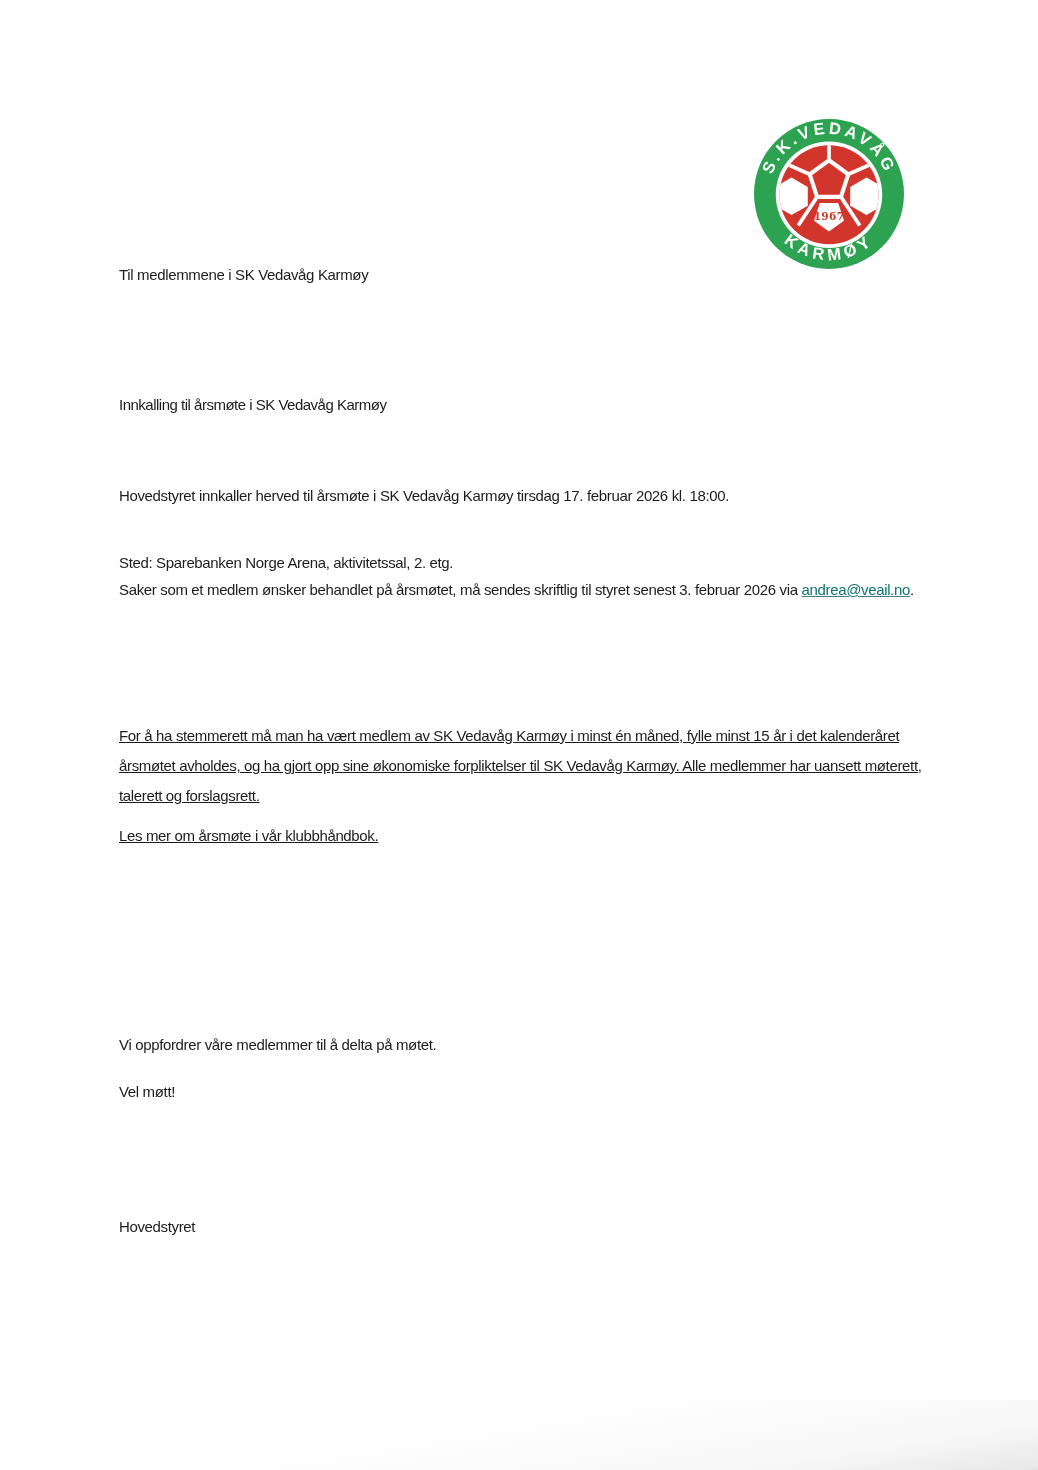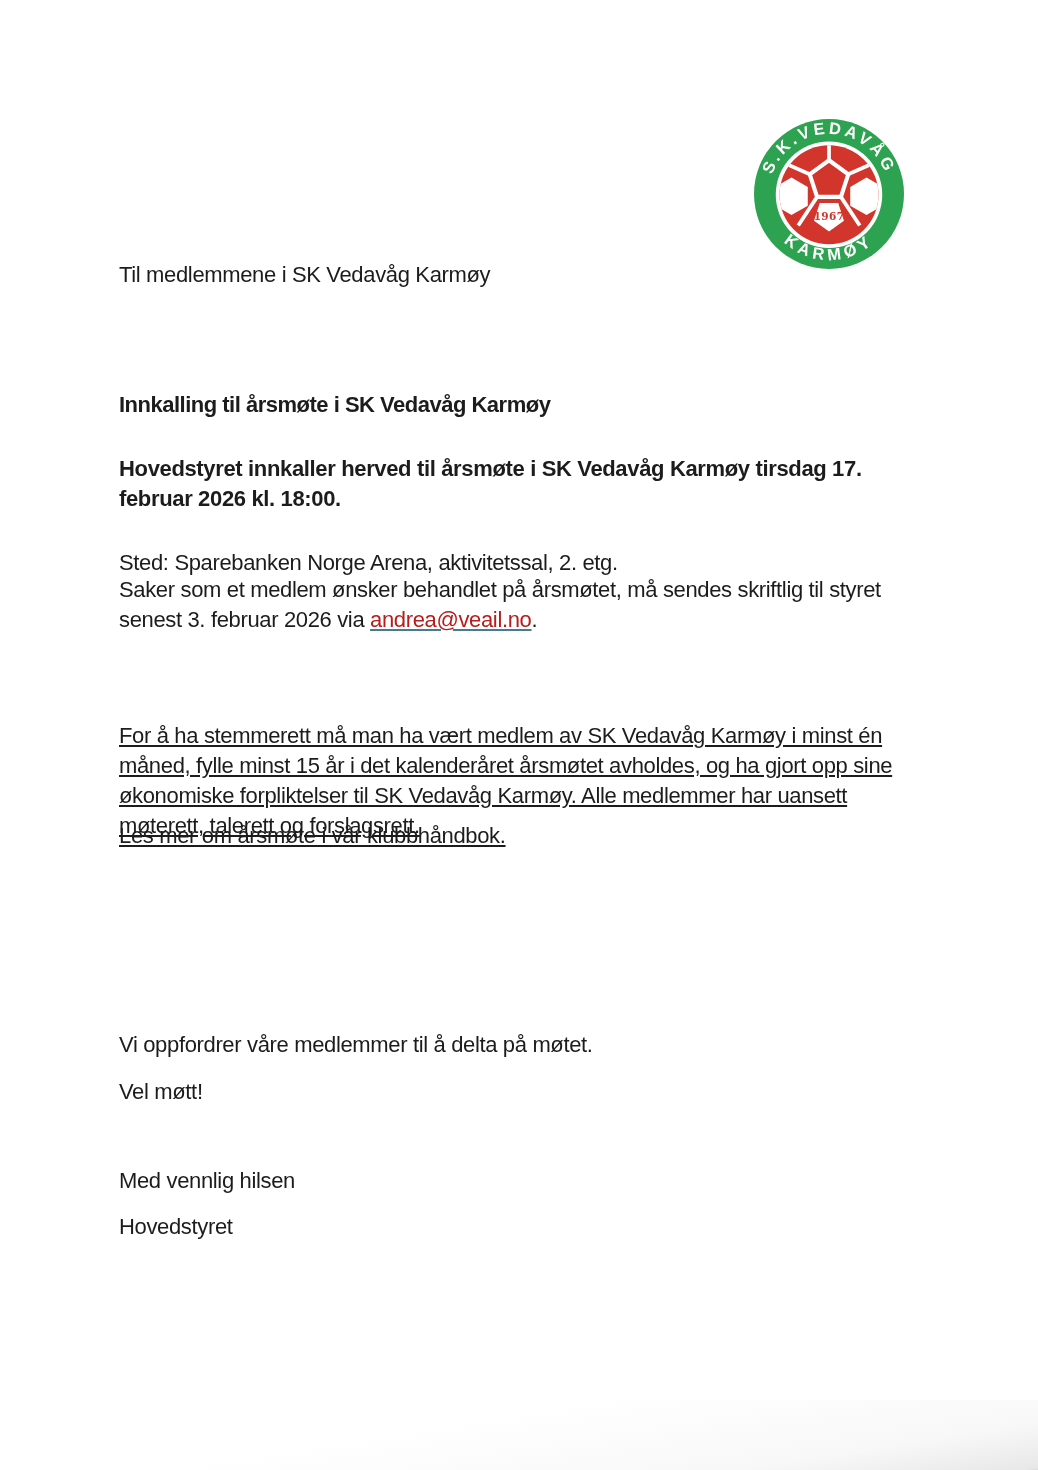--- a/index.html
+++ b/index.html
@@ -20,31 +20,31 @@
     position: absolute;
     left: 119px;
     width: 807px;
     top: 0;
     height: 100%;
   }
   .para {
     position: absolute;
     left: 0;
     right: 0;
-    font-size: 22px;
+    font-size: 15px;
     line-height: 30px;
     letter-spacing: -0.35px;
     color: #1c1c1c;
   }
   .heading {
-    font-weight: bold;
+    font-weight: normal;
     letter-spacing: -0.5px;
   }
   a.email-link {
-    color: #b91c1c;
+    color: #0f766e;
     text-decoration: underline;
     text-decoration-color: #4a7b8c;
     cursor: pointer;
   }
   .logo-wrap {
     position: absolute;
     left: 754px;
     top: 119px;
     width: 150px;
     height: 150px;
@@ -60,21 +60,21 @@
     background: linear-gradient(171deg,
       rgba(0,0,0,0) 40%,
       rgba(110,110,110,0.05) 80%,
       rgba(110,110,110,0.16) 99%,
       rgba(110,110,110,0.25) 100%);
   }
 
   
   .pos-recipient  { top: 260px; }
   .pos-heading    { top: 390px; }
-  .pos-meeting    { top: 454px; font-weight: bold; }
+  .pos-meeting    { top: 481px; }
   .pos-location   { top: 548px; }
   .pos-proposals  { top: 575px; }
   .pos-agenda     { top: 650px; }
   .pos-voting     { top: 721px; text-decoration: underline; }
   .pos-handbook   { top: 821px; text-decoration: underline; }
   .pos-contact    { top: 906px; }
   .pos-encourage  { top: 1030px; }
   .pos-welcome    { top: 1077px; }
   .pos-closing    { top: 1166px; }
   .pos-signature  { top: 1212px; }
@@ -144,20 +144,19 @@
 
     <div class="para pos-voting">For å ha stemmerett må man ha vært medlem av SK Vedavåg Karmøy i minst én måned, fylle minst 15 år i det kalenderåret årsmøtet avholdes, og ha gjort opp sine økonomiske forpliktelser til SK Vedavåg Karmøy. Alle medlemmer har uansett møterett, talerett og forslagsrett.</div>
 
     <div class="para pos-handbook">Les mer om årsmøte i vår klubbhåndbok.</div>
 
 
     <div class="para pos-encourage">Vi oppfordrer våre medlemmer til å delta på møtet.</div>
 
     <div class="para pos-welcome">Vel møtt!</div>
 
-    <div class="para pos-closing">Med vennlig hilsen</div>
 
     <div class="para pos-signature">Hovedstyret</div>
 
   </div>
 
   <div class="bottom-shade"></div>
 </div>
 
 </body></html>

